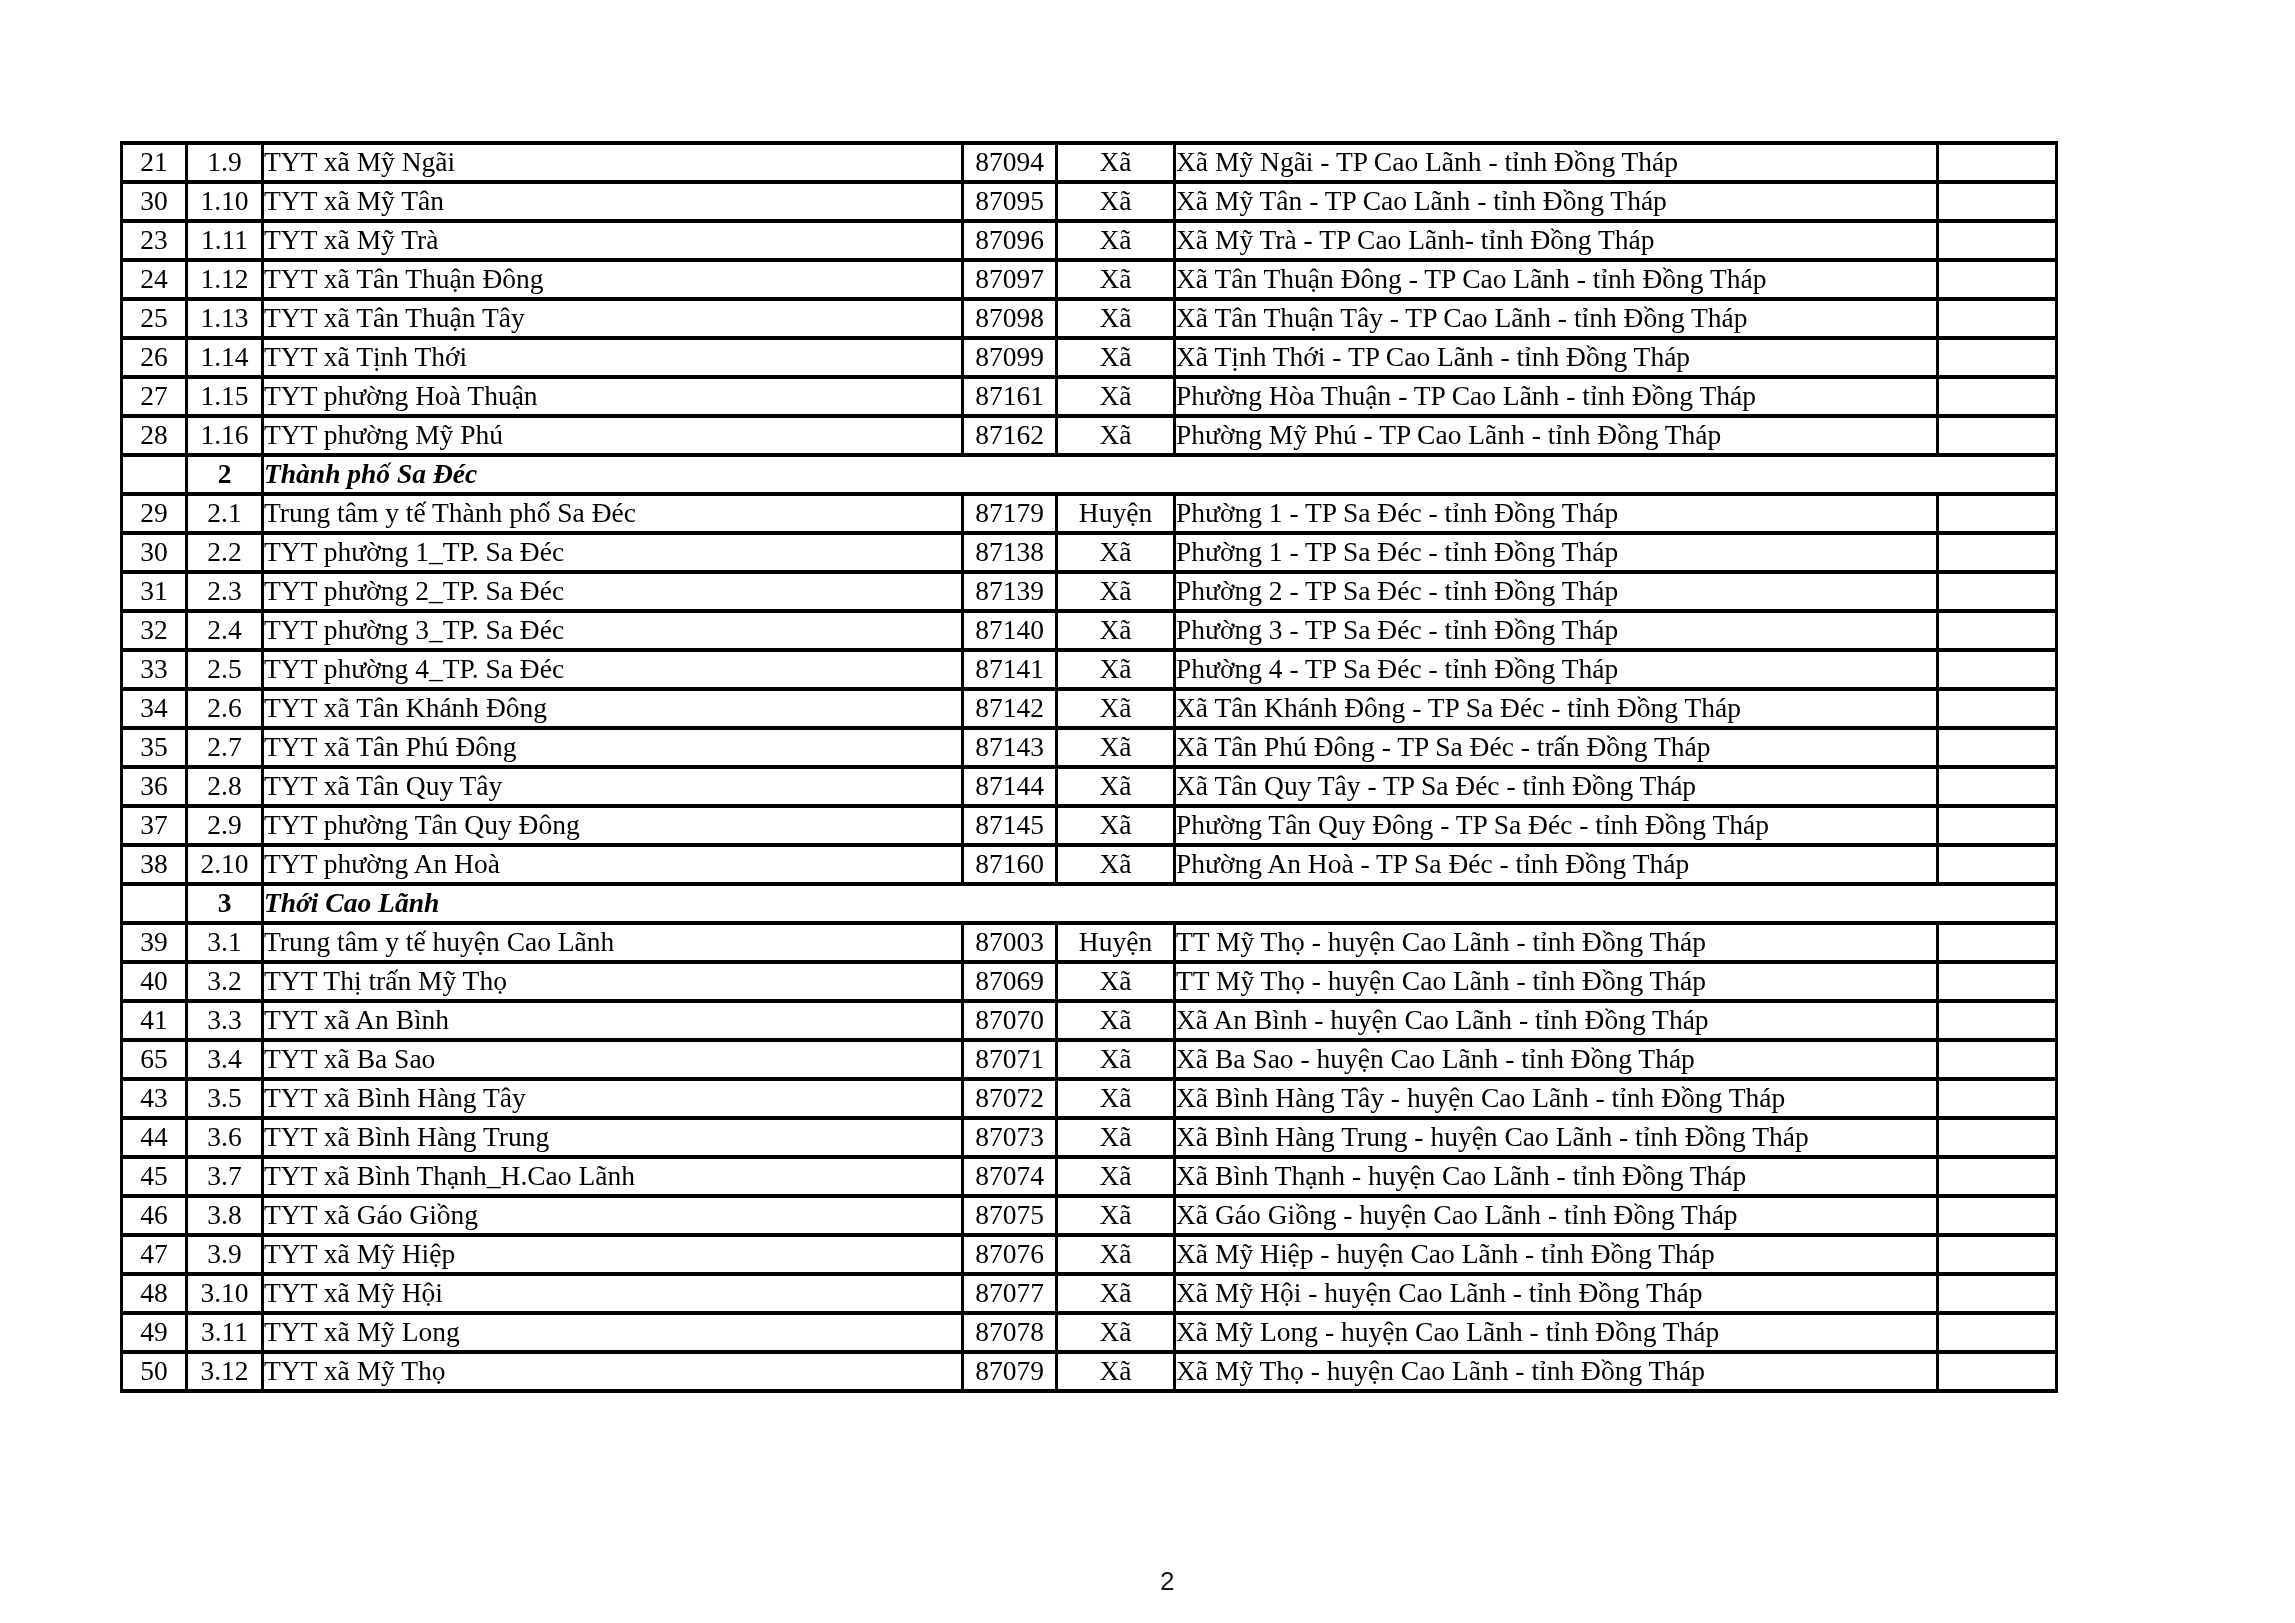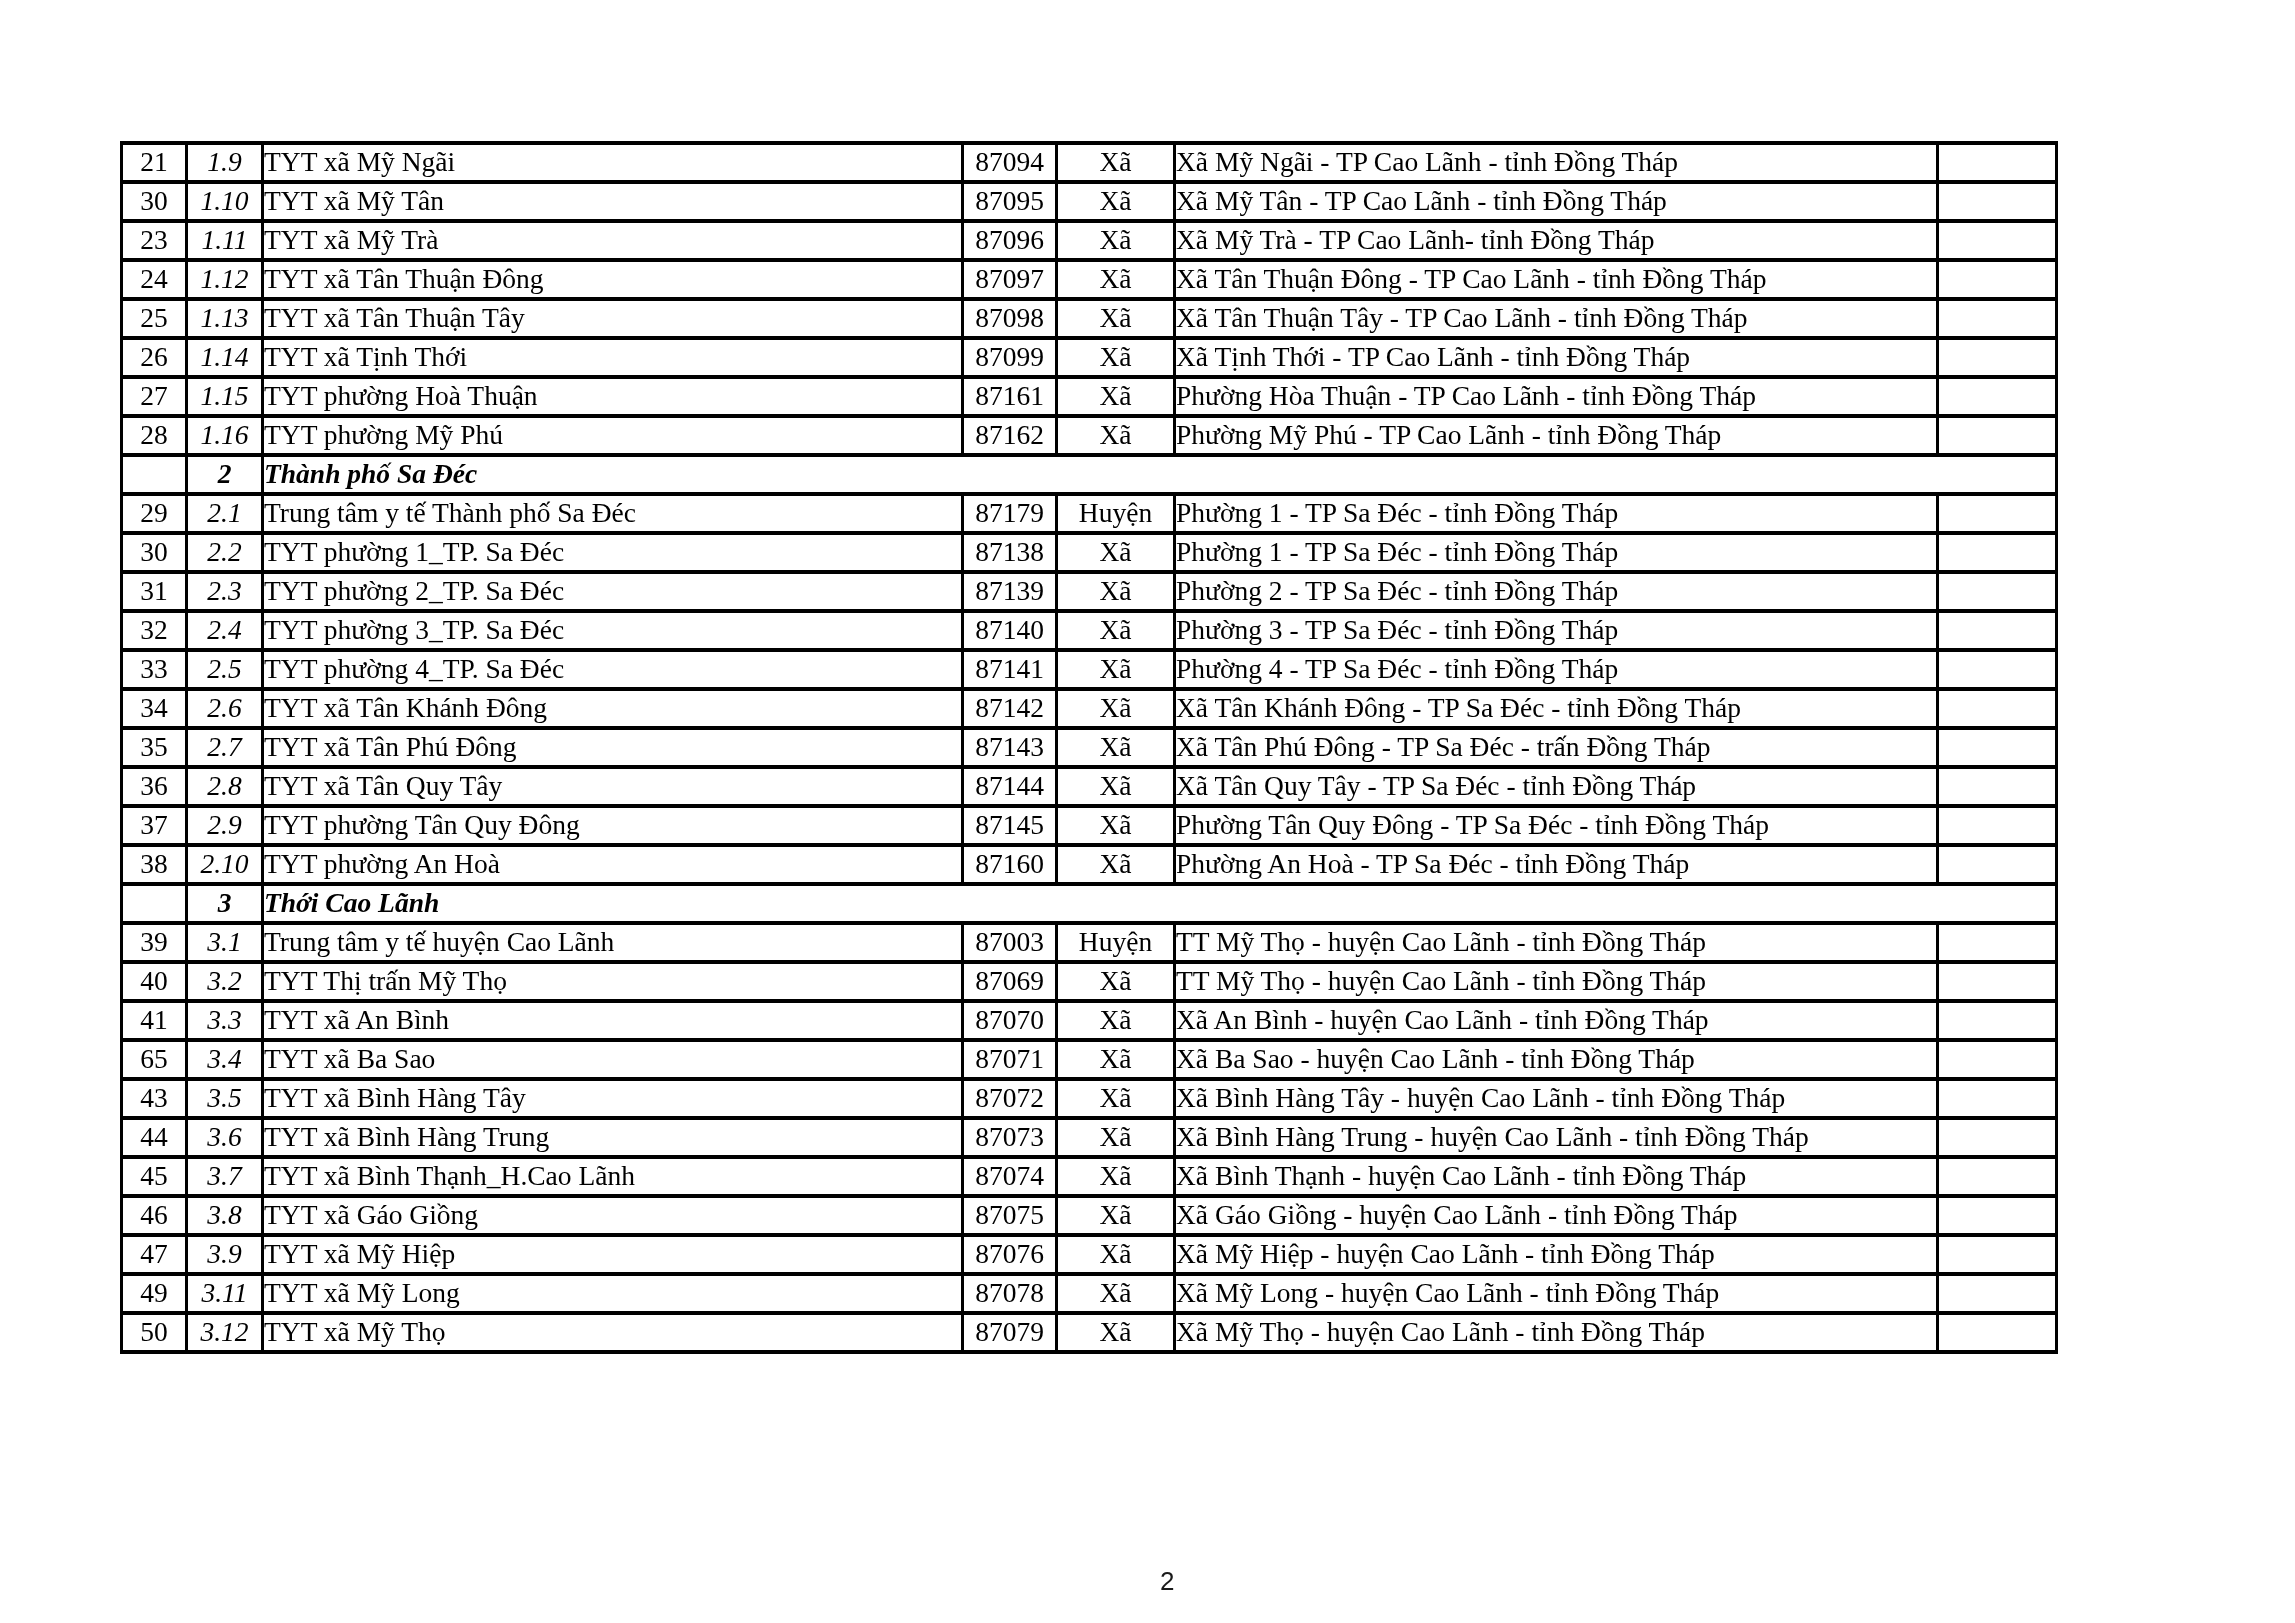--- a/index.html
+++ b/index.html
@@ -27,21 +27,21 @@
     border-bottom:4.6px solid #000;
     padding:0;
     font-size:27.5px;
     line-height:1.1;
     vertical-align:middle;
     overflow:hidden;
     white-space:nowrap;
   }
   tr.data-row, tr.header-row{height:39px;}
   .c-stt{text-align:center;font-size:29px;}
-  .c-sub{text-align:center;font-size:23px;font-style:italic;}
+  .c-sub{text-align:center;font-size:23px;}
   .c-name{text-align:left;padding-left:7.9px;}
   .c-code{text-align:center;}
   .c-type{text-align:center;}
   .c-addr{text-align:left;padding-left:7.9px;}
   .c-blank{}
   .section-no{font-weight:bold;font-size:25px;}
   .section-title{font-weight:bold;font-size:28px;font-style:italic;}
   .page-number{
     position:absolute;
     left:1160px;
@@ -314,20 +314,29 @@
         <tr class="data-row">
           <td class="c-stt">47</td>
           <td class="c-sub">3.9</td>
           <td class="c-name">TYT xã Mỹ Hiệp</td>
           <td class="c-code">87076</td>
           <td class="c-type">Xã</td>
           <td class="c-addr">Xã Mỹ Hiệp - huyện Cao Lãnh - tỉnh Đồng Tháp</td>
           <td class="c-blank"></td>
         </tr>
         <tr class="data-row">
+          <td class="c-stt">48</td>
+          <td class="c-sub">3.10</td>
+          <td class="c-name">TYT xã Mỹ Hội</td>
+          <td class="c-code">87077</td>
+          <td class="c-type">Xã</td>
+          <td class="c-addr">Xã Mỹ Hội - huyện Cao Lãnh - tỉnh Đồng Tháp</td>
+          <td class="c-blank"></td>
+        </tr>
+        <tr class="data-row">
           <td class="c-stt">49</td>
           <td class="c-sub">3.11</td>
           <td class="c-name">TYT xã Mỹ Long</td>
           <td class="c-code">87078</td>
           <td class="c-type">Xã</td>
           <td class="c-addr">Xã Mỹ Long - huyện Cao Lãnh - tỉnh Đồng Tháp</td>
           <td class="c-blank"></td>
         </tr>
         <tr class="data-row">
           <td class="c-stt">50</td>

